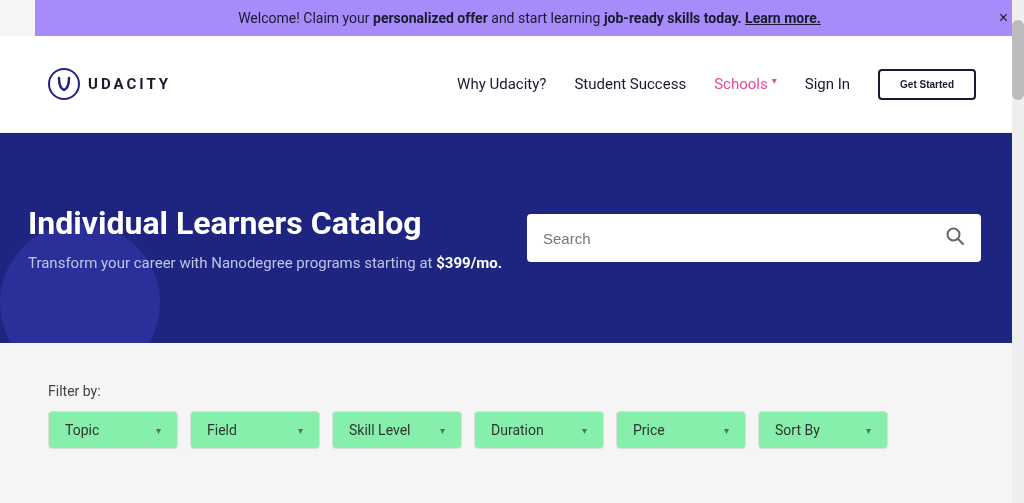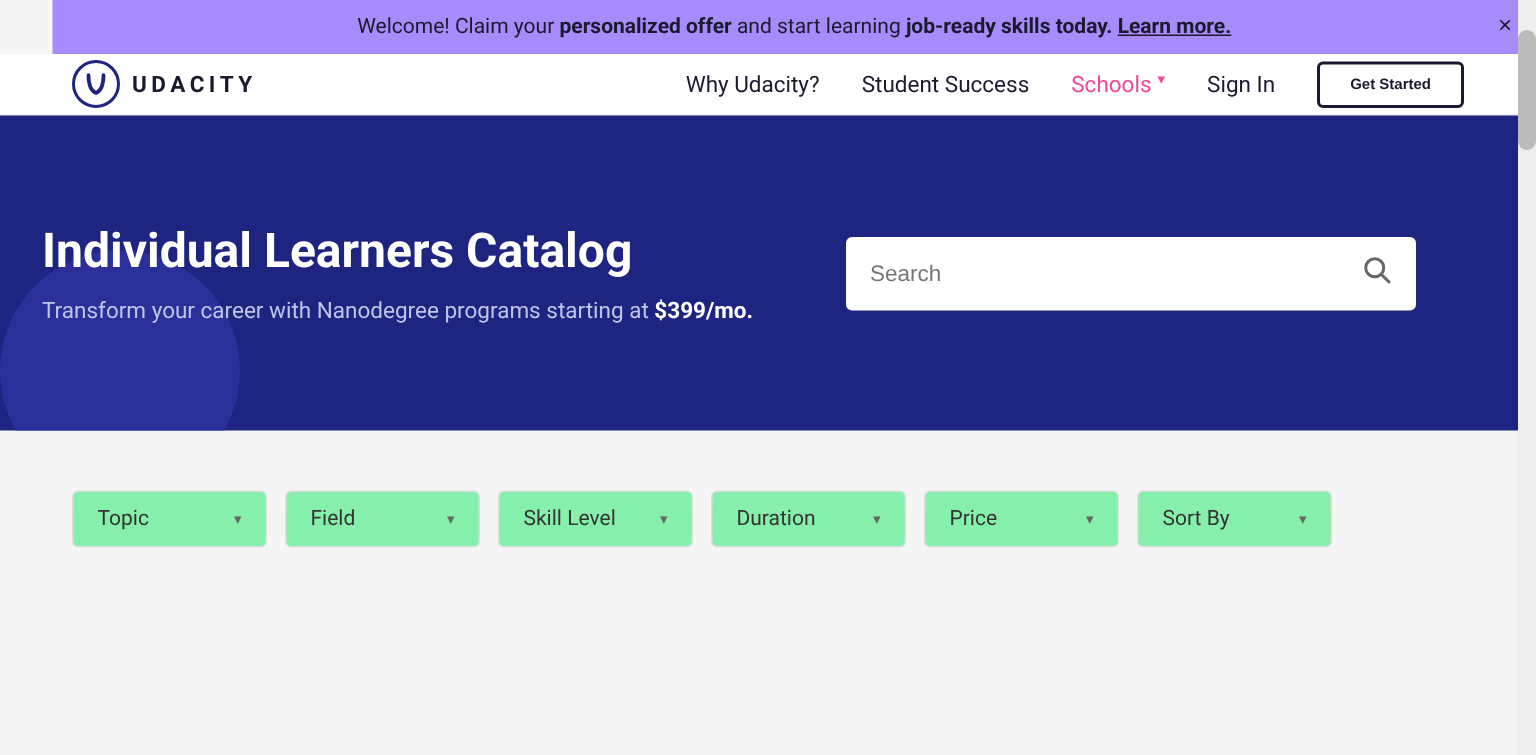--- a/index.html
+++ b/index.html
@@ -31,21 +31,21 @@
       cursor: pointer;
       color: #1a1a2e;
     }
 
     
     .navbar {
       background: #fff;
       display: flex;
       align-items: center;
       justify-content: space-between;
-      padding: 4px 48px;
+      padding: 32px 48px;
       border-bottom: 1px solid #eee;
     }
     .logo {
       display: flex;
       align-items: center;
       gap: 8px;
       font-size: 15px;
       font-weight: 700;
       letter-spacing: 3px;
       color: #1a1a2e;
@@ -129,21 +129,21 @@
       display: flex;
       justify-content: center;
       z-index: 1;
     }
     .search-bar {
       display: flex;
       align-items: center;
       background: #fff;
       border-radius: 4px;
       padding: 12px 16px;
-      width: 380px;
+      width: 454px;
       gap: 8px;
     }
     .search-bar input {
       border: none;
       outline: none;
       font-size: 15px;
       flex: 1;
       color: #666;
     }
     .search-icon {
@@ -245,20 +245,21 @@
         <svg width="20" height="20" viewBox="0 0 20 20" fill="none" xmlns="http://www.w3.org/2000/svg">
           <circle cx="8.5" cy="8.5" r="6" stroke="#666" stroke-width="2"></circle>
           <line x1="13" y1="13" x2="18" y2="18" stroke="#666" stroke-width="2" stroke-linecap="round"></line>
         </svg>
       </span>
     </div>
   </div>
 </section>
 
 <div class="filter-section">
+  <div class="filter-label">Filter by:</div>
   <div class="filter-dropdowns">
     <div class="filter-dropdown">
       <span>Topic</span>
       <span class="drop-chevron">▾</span>
     </div>
     <div class="filter-dropdown">
       <span>Field</span>
       <span class="drop-chevron">▾</span>
     </div>
     <div class="filter-dropdown">

